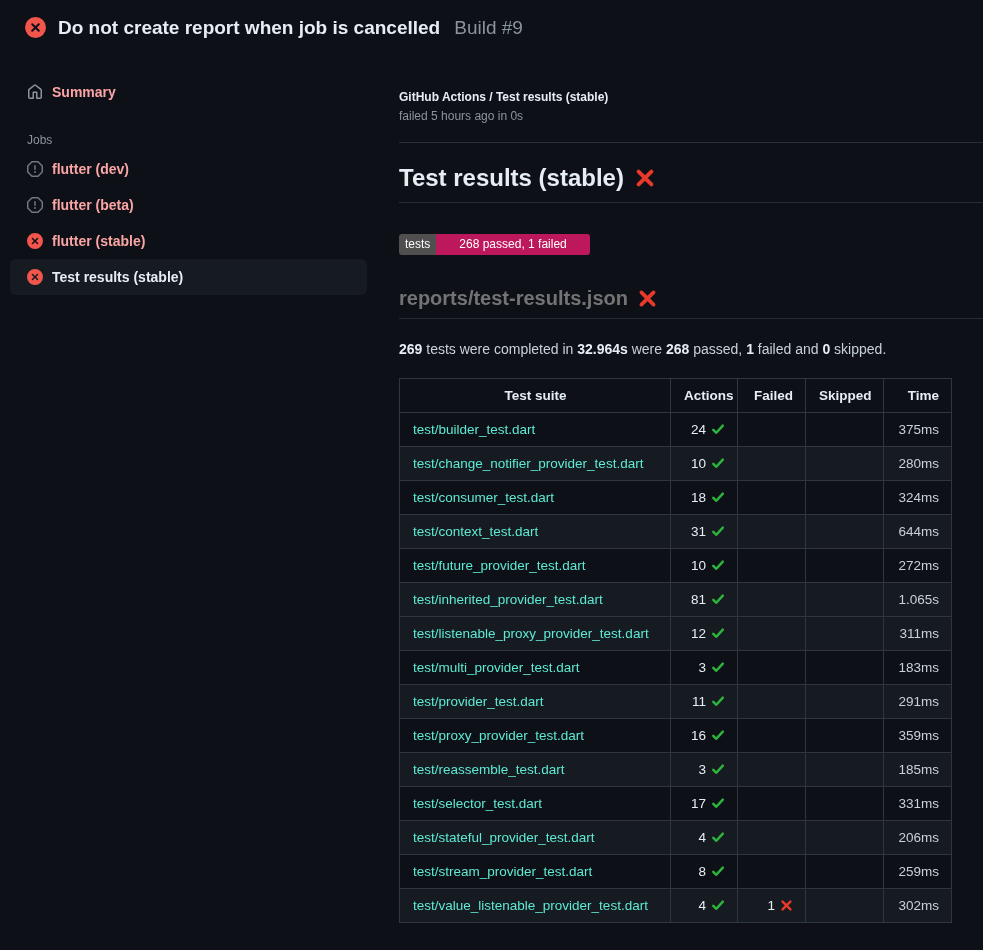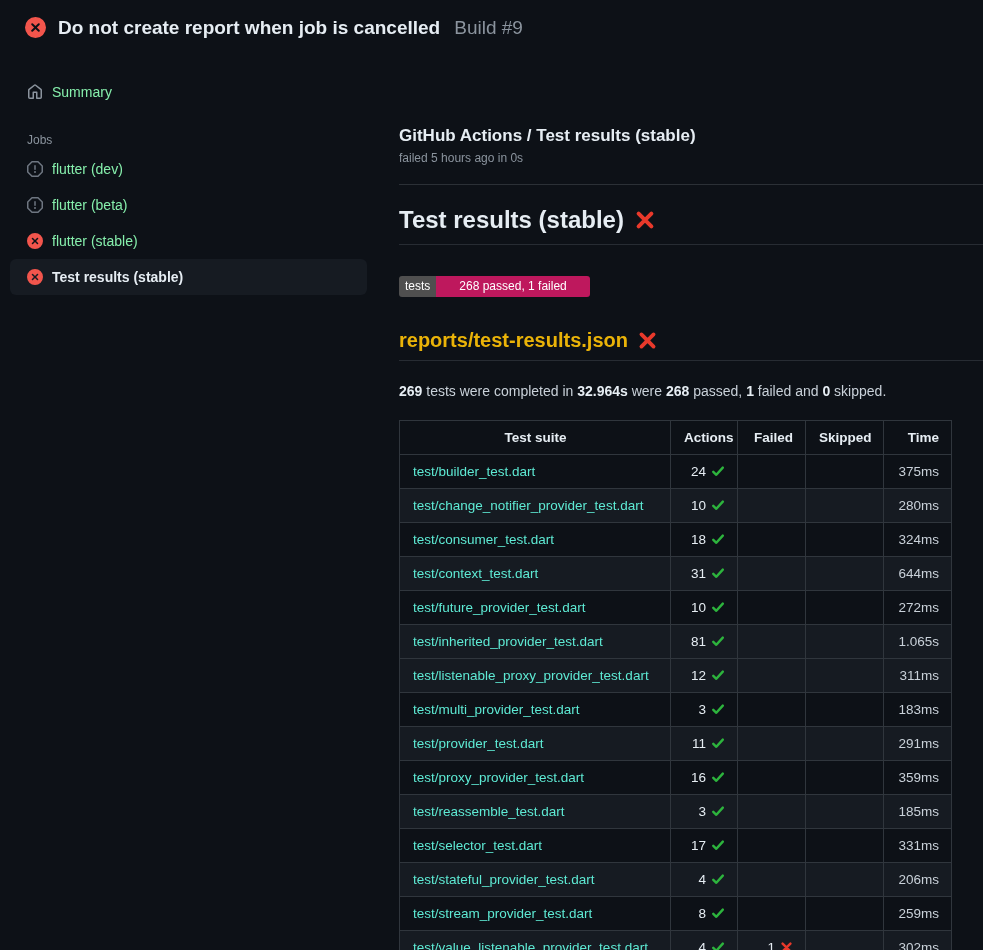--- a/index.html
+++ b/index.html
@@ -20,47 +20,47 @@
   .build-number { font-size: 19px; font-weight: 400; color: #8b949e; margin-left: 2px; }
 
   
   .layout { display: flex; align-items: flex-start; }
 
   
   .sidebar { width: 391px; flex-shrink: 0; padding: 22px 24px 0 10px; }
   .side-item {
     display: flex; align-items: center; gap: 9px;
     padding: 9px 8px 9px 17px;
-    font-size: 14px; color: #86efac;
-    border-radius: 6px; cursor: pointer;
+    font-size: 14px; color: #fca5a5;
+    border-radius: 6px; cursor: pointer; font-weight: bold;
   }
   .side-item.job { padding-top: 10px; padding-bottom: 10px; }
   .side-item.selected { background: #161b22; font-weight: 700; color: #e6edf3; }
   .jobs-label { margin: 24px 0 4px; padding-left: 17px; font-size: 12px; color: #8b949e; }
   .icon16 { width: 16px; height: 16px; flex-shrink: 0; display: block; }
 
   
   .main { flex: 1; min-width: 0; padding: 37px 0 0 8px; }
-  .breadcrumb { font-size: 17px; font-weight: 700; color: #e6edf3; margin-top: 36px; }
+  .breadcrumb { font-size: 12px; font-weight: 700; color: #e6edf3; }
   .status-line { font-size: 12px; color: #8b949e; margin-top: 5px; }
   .divider { border: 0; border-top: 1px solid #2b3036; margin: 19px 0 0 0; }
 
   .section-heading {
     display: flex; align-items: center; gap: 11px;
     margin-top: 20px; padding-bottom: 9px;
     border-bottom: 1px solid #272c33;
     font-size: 24px; font-weight: 600; color: #e6edf3; line-height: 30px;
   }
   .report-heading {
     display: flex; align-items: center; gap: 10px;
     margin-top: 31px; padding-bottom: 7px;
     border-bottom: 1px solid #272c33;
     font-size: 20px; font-weight: 700; line-height: 25px;
   }
-  .report-link { color: #eab308; text-decoration: none; }
+  .report-link { color: #737373; text-decoration: none; }
 
   
   .badge { display: inline-flex; margin-top: 31px; border-radius: 3px; overflow: hidden;
            font-size: 12px; line-height: 1; color: #fff; }
   .badge-label { background: #4f4f4f; padding: 4px 6px 5px; }
   .badge-value { background: #be185d; padding: 4px 23px 5px; }
 
   
   .summary { margin: 20px 0 0 0; font-size: 14px; line-height: 20px; color: #c9d1d9; }
   .summary .b { font-weight: 700; color: #e6edf3; }

